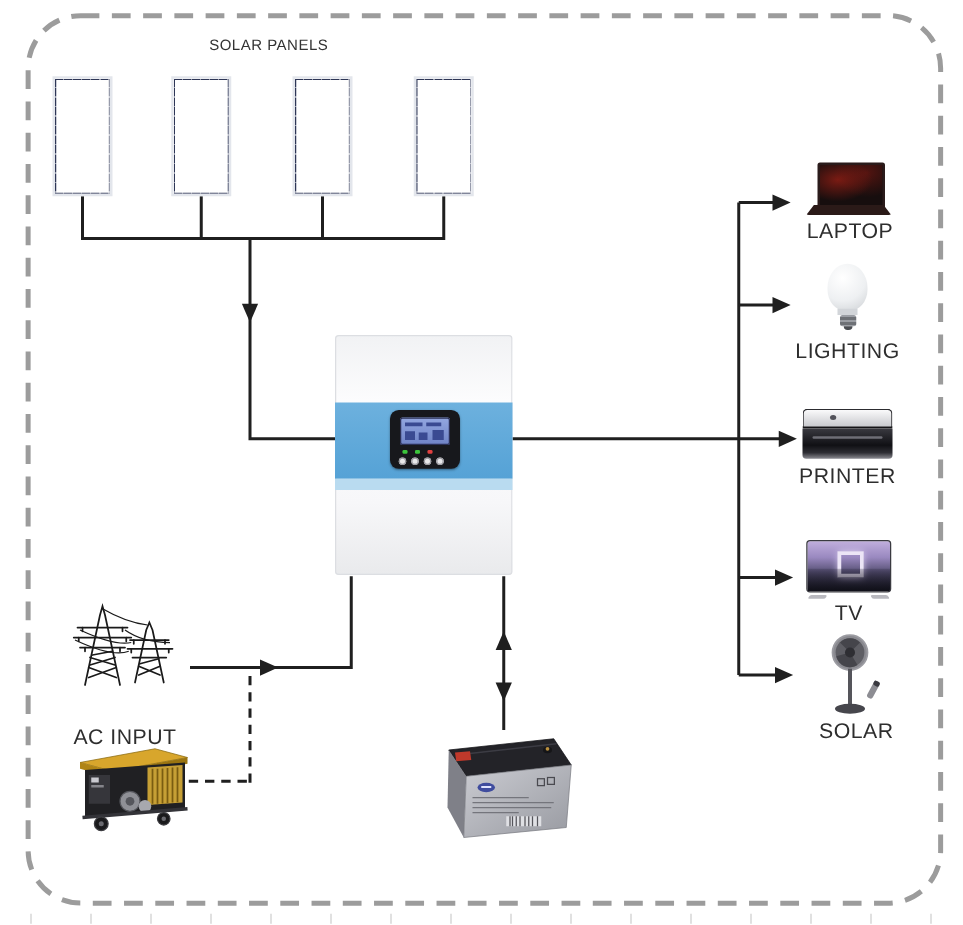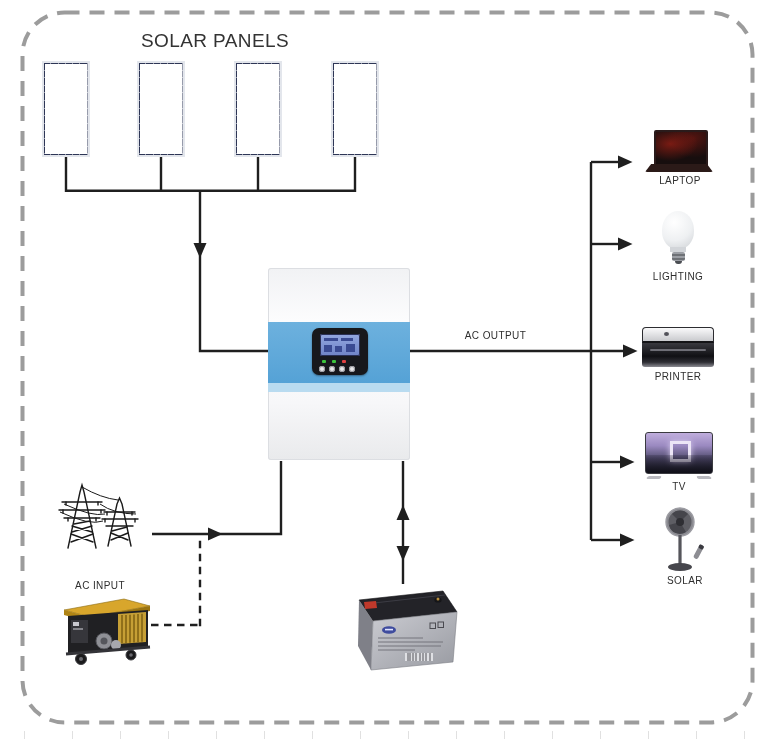--- a/index.html
+++ b/index.html
@@ -1,22 +1,22 @@
 <!DOCTYPE html>
 <html><head>
 <meta charset="utf-8">
 <style>
   html,body{margin:0;padding:0;background:#ffffff;}
   .stage{position:relative;width:770px;height:740px;background:#ffffff;overflow:hidden;
          font-family:"Liberation Sans",sans-serif;}
   svg{display:block;}
   .layer{position:absolute;left:0;top:0;}
-  .lbl{position:absolute;font-size:10px;line-height:1.15;color:#2e2e2e;text-align:center;
+  .lbl{position:absolute;font-size:17px;line-height:1.15;color:#2e2e2e;text-align:center;
        letter-spacing:.4px;font-weight:400;}
-  .lbl-title{font-size:19px;color:#333;}
+  .lbl-title{font-size:12px;color:#333;}
   
   .panel{position:absolute;top:61px;width:44px;height:92px;border:2px solid #e3e6ec;
     background:
       linear-gradient(102deg,#9ba3be 0%,#8d95b2 28%,#727c a0 40%,#6d779c 40%,#3b446c 47%,#363f66 100%);
     box-shadow:inset 0 0 0 1px #2e3656;}
   .panel::before{content:"";position:absolute;inset:0;
     background:
       repeating-linear-gradient(to right,transparent 0 6.3px,rgba(255,255,255,.5) 6.3px 7.3px),
       repeating-linear-gradient(to bottom,transparent 0 6.6px,rgba(255,255,255,.5) 6.6px 7.6px);}
   
@@ -126,21 +126,20 @@
       </div>
       <div class="inv-btns">
         <b></b>
           <b></b>
           <b></b>
           <b></b>
       </div>
     </div>
   </div>
 
-  <div class="lbl" style="left:418px;top:330px;width:155px">AC OUTPUT</div>
 
   <div class="laptop">
     <div class="scr"></div>
     <div class="base"></div>
   </div>
   <div class="lbl" style="left:630px;top:175px;width:100px">LAPTOP</div>
 
   <div class="bulb">
     <div class="globe"></div>
       <div class="neck"></div>

